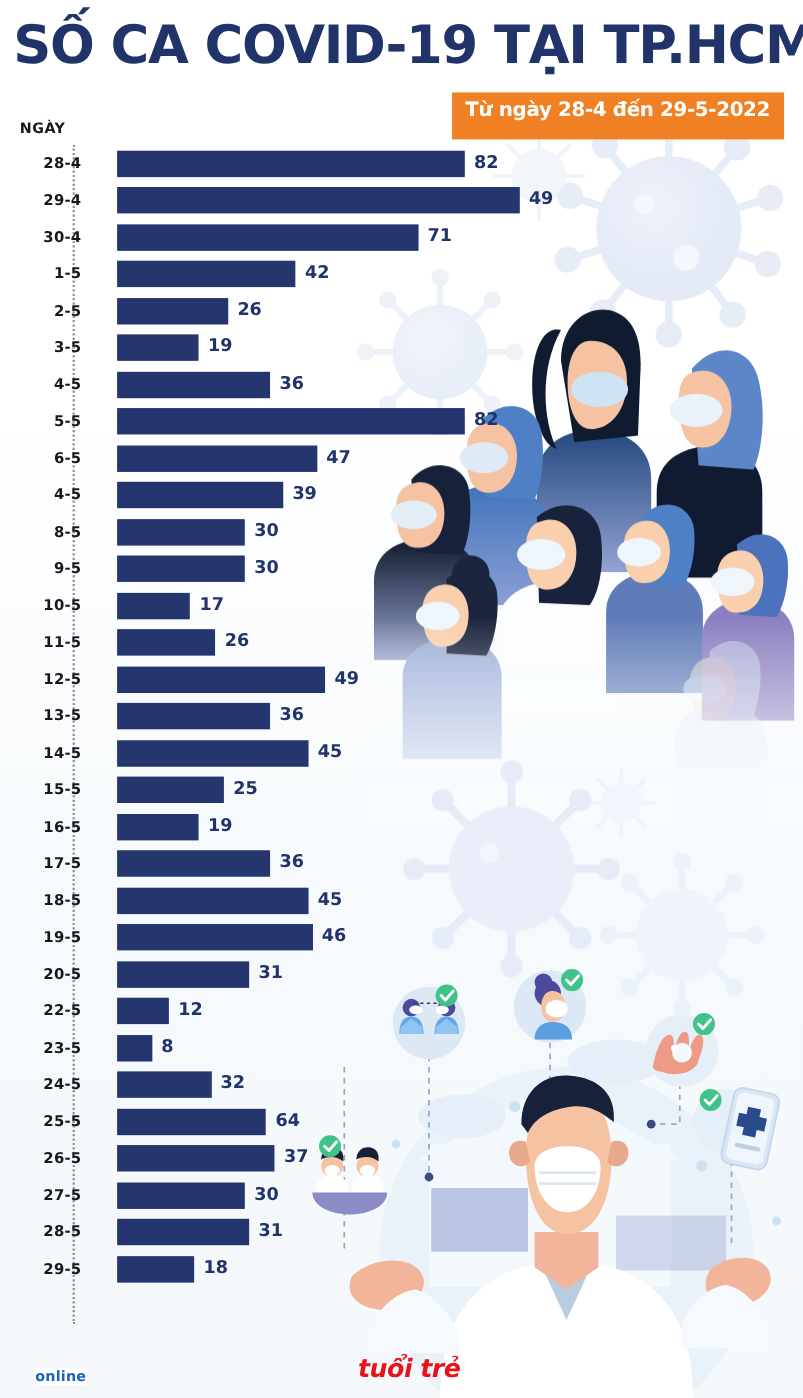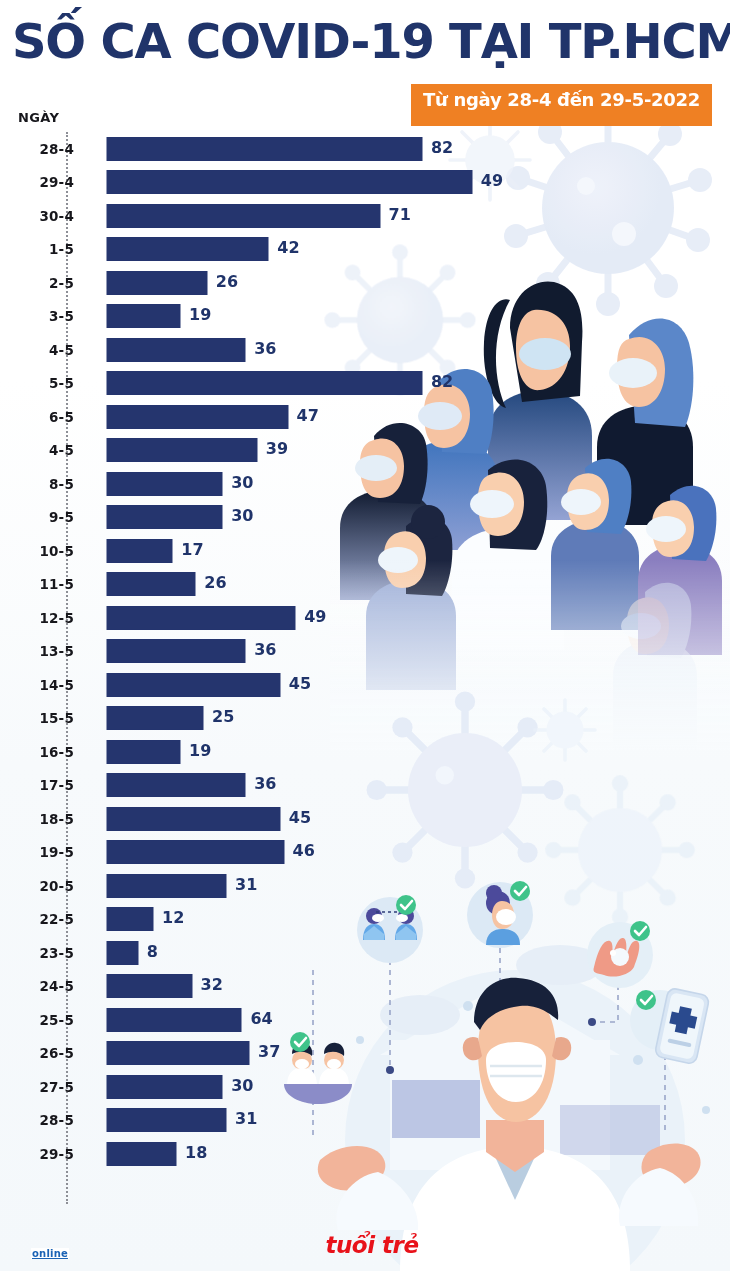--- a/index.html
+++ b/index.html
@@ -142,26 +142,25 @@
     display: inline-block;
     margin-left: 14px;
   }
   .logo-sub {
     position: absolute;
     left: 31px;
     bottom: -1px;
     font-family: "DejaVu Sans", sans-serif;
     font-style: normal;
     font-weight: bold;
-    font-size: 10px;
+    font-size: 13px;
     color: #1b63b5;
     background: #ffffff;
     padding: 0 1px;
     letter-spacing: 0.2px;
-    text-decoration: underline;
   }
 </style>
 </head>
 <body>
 
 <div id="page">
 
   <svg class="bg-art" width="730" height="1271" viewBox="0 0 730 1271" aria-hidden="true">
     <defs>
       <linearGradient id="crowdFade" x1="0" y1="0" x2="0" y2="1">

